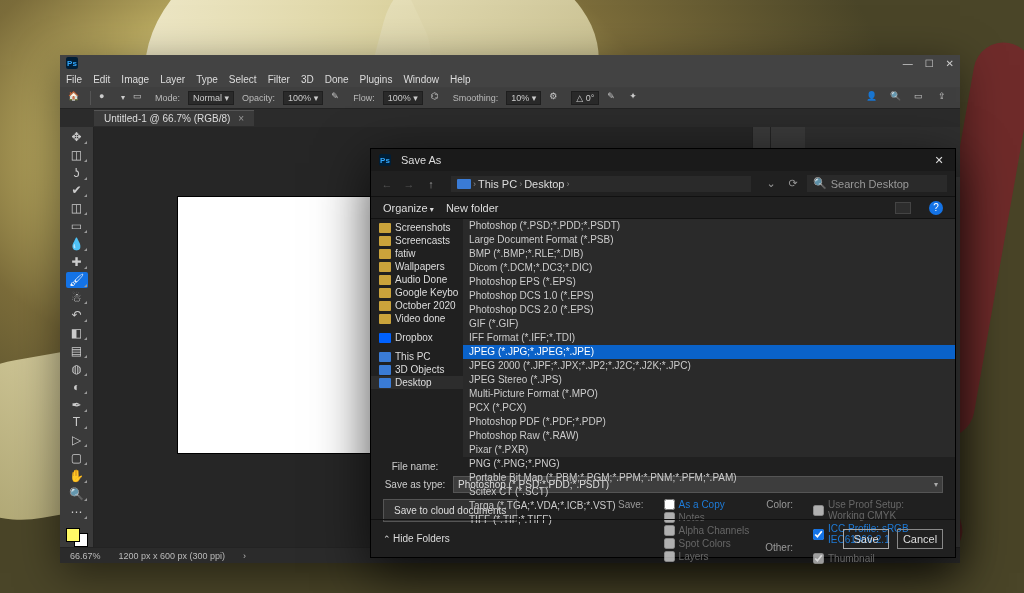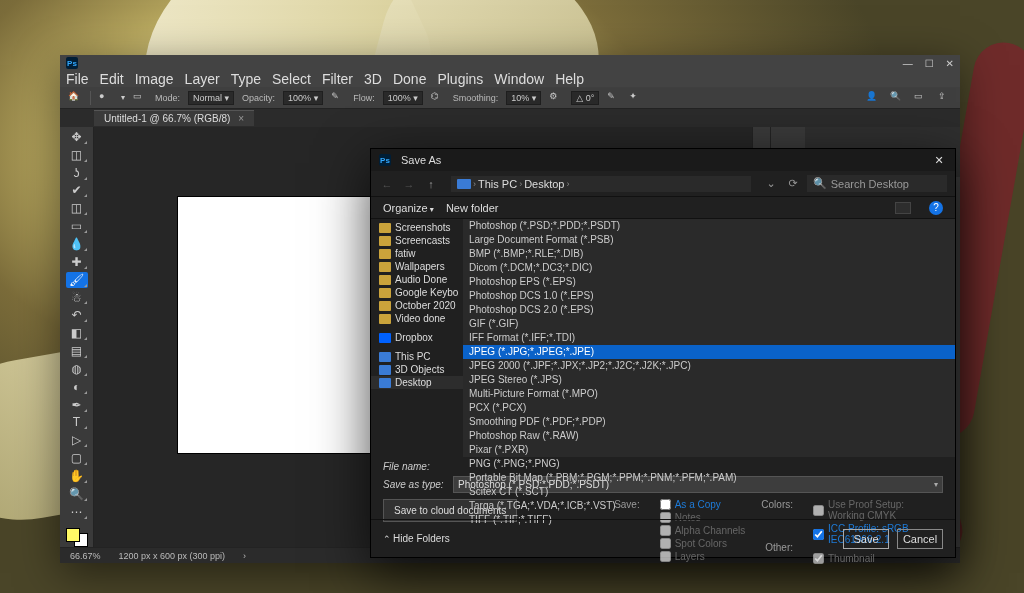--- a/index.html
+++ b/index.html
@@ -17,21 +17,21 @@
 
   
   .ps-window {
     position:absolute; left:60px; top:55px; width:900px; height:508px;
     background:#2b2b2b; color:#ccc; font-size:11px;
     box-shadow:0 10px 40px rgba(0,0,0,.5);
   }
   .ps-titlebar { height:16px; background:#434343; display:flex; justify-content:space-between; align-items:center; padding:0 6px; font-size:10px;}
   .ps-logo { width:12px; height:12px; background:#001e36; color:#31a8ff; display:inline-flex; align-items:center; justify-content:center; font-size:8px; font-weight:bold; border-radius:2px; margin-right:4px;}
   .win-ctrl { display:flex; gap:12px; color:#ccc; font-size:10px;}
-  .ps-menubar { height:16px; background:#434343; display:flex; align-items:center; gap:11px; padding:0 6px; font-size:14px; color:#ddd;text-align:right;}
+  .ps-menubar { height:16px; background:#434343; display:flex; align-items:center; gap:11px; padding:0 6px; font-size:10px; color:#ddd;text-align:right;}
   .ps-menubar span { cursor:pointer; }
   .ps-options { height:22px; background:#3f3f3f; border-bottom:1px solid #232323; display:flex; align-items:center; gap:8px; padding:0 8px; font-size:9px; color:#ccc;}
   .ps-options .sep { width:1px; height:14px; background:#555;}
   .opt-field { background:#2a2a2a; padding:1px 4px; border:1px solid #1f1f1f; font-size:9px;}
   .opt-label { color:#bbb; }
   .opt-group-right { margin-left:auto; display:flex; gap:10px; align-items:center;}
   .icon { display:inline-block; width:14px; height:14px; color:#ccc; }
 
   .ps-doctab-row { height:18px; background:#2b2b2b; display:flex; align-items:center; padding-left:34px; }
   .doctab { background:#3a3a3a; padding:2px 10px; font-size:10px; color:#ddd; border-top:1px solid #555;}
@@ -91,21 +91,21 @@
   .tree-item.blue .ficon { background:#3a7bd5;}
   .tree-item.db .ficon { background:#0061fe;}
   .tree-item.sel { background:#2d2d2d;}
 
   .format-list { flex:1; background:#2a2a2a; position:relative;}
   .format-list .row { padding:0 6px; font-size:10px; color:#ccc; line-height:14px; cursor:pointer; white-space:nowrap;}
   .format-list .row.sel { background:#0a62c9; color:#fff;}
 
   .dlg-lower { padding:4px 12px 8px 12px;}
   .field-row { display:flex; align-items:center; gap:6px; margin-bottom:4px; font-size:10px;}
-  .field-row label { width:64px; text-align:left; color:#ccc;font-style:italic;}
+  .field-row label { width:64px; text-align:center; color:#ccc;}
   .field-row .combo { flex:1; background:#3d3d3d; border:1px solid #555; padding:2px 4px; font-size:10px; display:flex; justify-content:space-between; align-items:center;}
   .field-row .combo::after{ content:"▾"; font-size:8px; color:#aaa;}
 
   .opts-row { display:flex; gap:20px; margin-top:6px; font-size:10px; align-items:flex-start;}
   .cloud-btn { background:#323232; border:1px solid #555; padding:5px 10px; cursor:pointer;}
   .save-opts { display:flex; gap:16px; margin-left:auto;}
   .col { display:flex; flex-direction:column; gap:2px;}
   .col .hdr { color:#999; text-align:right; padding-right:4px;}
   .chk { display:flex; align-items:center; gap:4px; color:#888;}
   .chk.dis { color:#666;}
@@ -332,21 +332,21 @@
         <div class="row">Photoshop EPS (*.EPS)</div>
         <div class="row">Photoshop DCS 1.0 (*.EPS)</div>
         <div class="row">Photoshop DCS 2.0 (*.EPS)</div>
         <div class="row">GIF (*.GIF)</div>
         <div class="row">IFF Format (*.IFF;*.TDI)</div>
         <div class="row sel">JPEG (*.JPG;*.JPEG;*.JPE)</div>
         <div class="row">JPEG 2000 (*.JPF;*.JPX;*.JP2;*.J2C;*.J2K;*.JPC)</div>
         <div class="row">JPEG Stereo (*.JPS)</div>
         <div class="row">Multi-Picture Format (*.MPO)</div>
         <div class="row">PCX (*.PCX)</div>
-        <div class="row">Smoothing PDF (*.PDF;*.PDP)</div>
+        <div class="row">Photoshop PDF (*.PDF;*.PDP)</div>
         <div class="row">Photoshop Raw (*.RAW)</div>
         <div class="row">Pixar (*.PXR)</div>
         <div class="row">PNG (*.PNG;*.PNG)</div>
         <div class="row">Portable Bit Map (*.PBM;*.PGM;*.PPM;*.PNM;*.PFM;*.PAM)</div>
         <div class="row">Scitex CT (*.SCT)</div>
         <div class="row">Targa (*.TGA;*.VDA;*.ICB;*.VST)</div>
         <div class="row">TIFF (*.TIF;*.TIFF)</div>
       </div>
   </div>
   <div class="dlg-lower">
@@ -381,21 +381,21 @@
             <label class="chk dis">
               <input type="checkbox" disabled="" style="">
               <span>Spot Colors</span>
             </label>
             <label class="chk dis">
               <input type="checkbox" disabled="" style="">
               <span>Layers</span>
             </label>
           </div>
         <div class="col">
-          <div class="hdr">Colors:</div>
+          <div class="hdr">Color:</div>
           <div style="height:28px;"></div>
           <div class="hdr">Other:</div>
         </div>
         <div class="col" style="max-width:130px;">
           <label class="chk dis">
               <input type="checkbox" disabled="" style="">
               <span>Use Proof Setup: Working CMYK</span>
             </label>
           <label class="chk">
               <input type="checkbox" checked="" style="">

